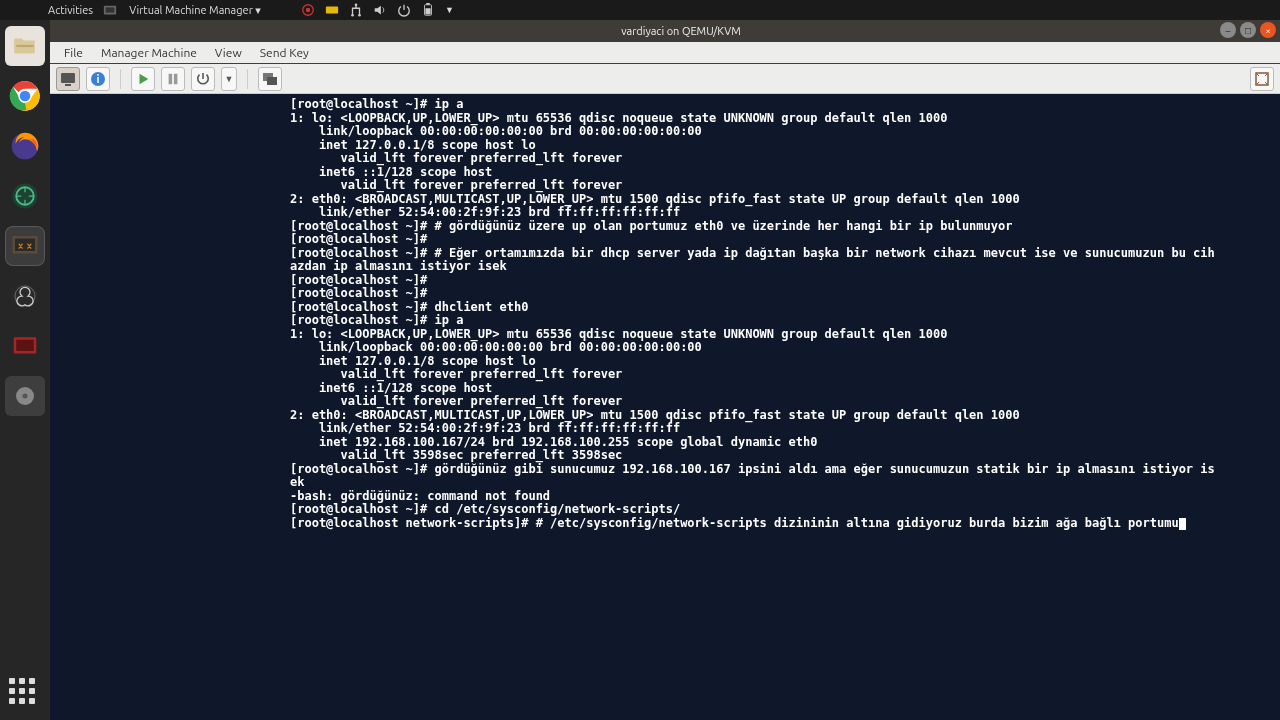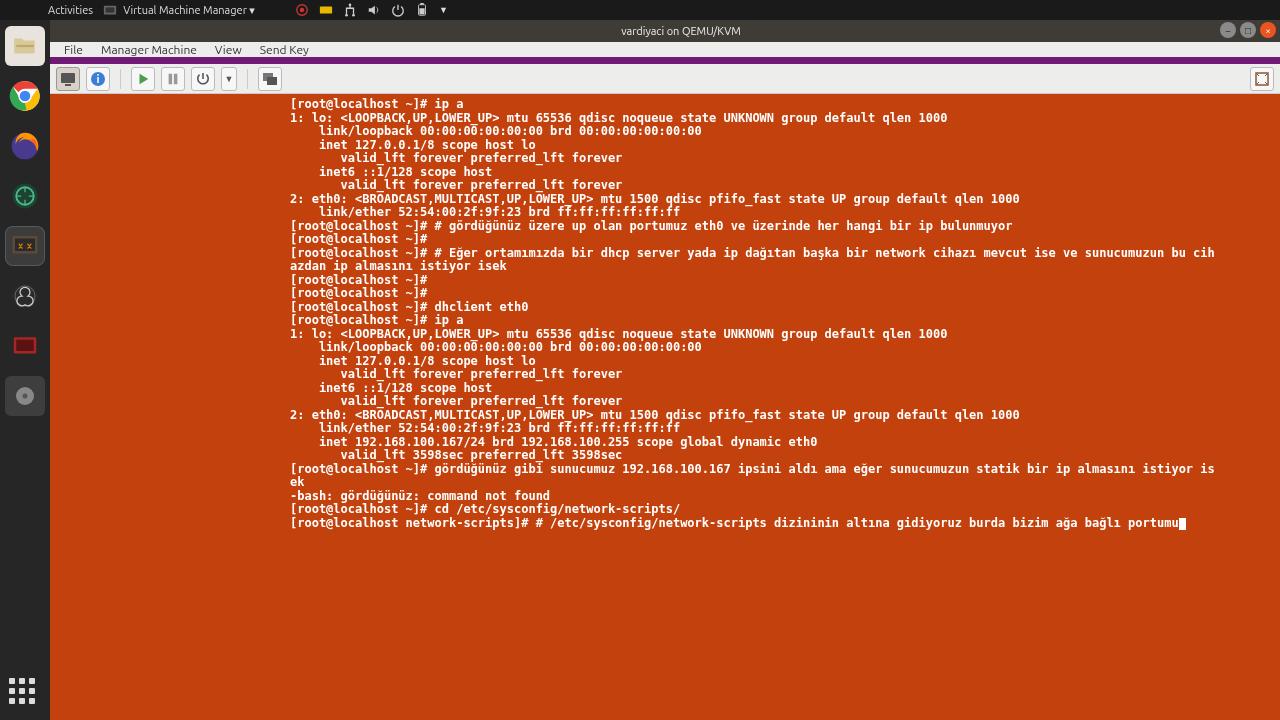--- a/index.html
+++ b/index.html
@@ -66,59 +66,59 @@
 .win-btn {
   width: 16px; height: 16px; border-radius: 8px;
   display: flex; align-items: center; justify-content: center;
   font-size: 10px; cursor: pointer; color: #222;
 }
 .win-min { background: #8a8a8a; }
 .win-max { background: #8a8a8a; }
 .win-close { background: #e95420; color: #fff; }
 
 .menubar {
-  height: 22px; background: #ededec; border-bottom: 7px solid #701a75;
+  height: 22px; background: #ededec; border-bottom: 1px solid #701a75;
   display: flex; align-items: center; font-size: 12px; color: #333;
   padding: 0 6px; gap: 2px;
 }
 .menubar .menu-item { padding: 2px 8px; cursor: pointer; }
 
 .toolbar {
   height: 30px; background: #ededec; border-bottom: 1px solid #ccc;
   display: flex; align-items: center; padding: 0 6px; gap: 6px;
 }
 .tool-btn {
   width: 24px; height: 24px; border: 1px solid #bbb; border-radius: 3px;
   background: #f7f7f7; display: flex; align-items: center; justify-content: center;
   cursor: pointer; font-size: 13px;
 }
 .tool-btn.selected { background: #d9d0c8; border-color: #999; }
 .tool-sep { width: 1px; height: 20px; background: #ccc; margin: 0 4px; }
 .toolbar-spacer { flex: 1; }
 
 
 .terminal-wrap {
-  flex: 1; background: #c2410c; overflow: hidden;
+  flex: 1; background: #0f172a; overflow: hidden;
   display: flex; justify-content: center;
 }
 .terminal {
   width: 100%; padding: 4px 6px 4px 240px;
   font-family: "DejaVu Sans Mono", "Courier New", monospace;
   font-size: 12px; line-height: 13.5px; color: #fff;
   white-space: pre; font-weight: bold;
 }
 .cursor { display: inline-block; width: 7px; height: 12px; background: #fff; vertical-align: text-bottom; }
 </style>
 </head>
 <body>
 
 <div class="top-panel">
   <div class="left">
     <span>Activities</span>
-    <span style="display:flex;align-items:center;gap:6px;">
+    <span style="display:flex;align-items:center;gap:12px;">
       <svg width="14" height="14" viewBox="0 0 16 16">
           <rect x="1" y="3" width="14" height="10" rx="1" fill="#666"></rect>
           <rect x="3" y="5" width="10" height="6" fill="#333"></rect>
         </svg>
       <span>Virtual Machine Manager ▾</span>
     </span>
   </div>
   <div class="right tray">
     <svg class="tray-icon" viewBox="0 0 16 16">
         <circle cx="8" cy="8" r="6" fill="none" stroke="#c33" stroke-width="1.5"></circle>

